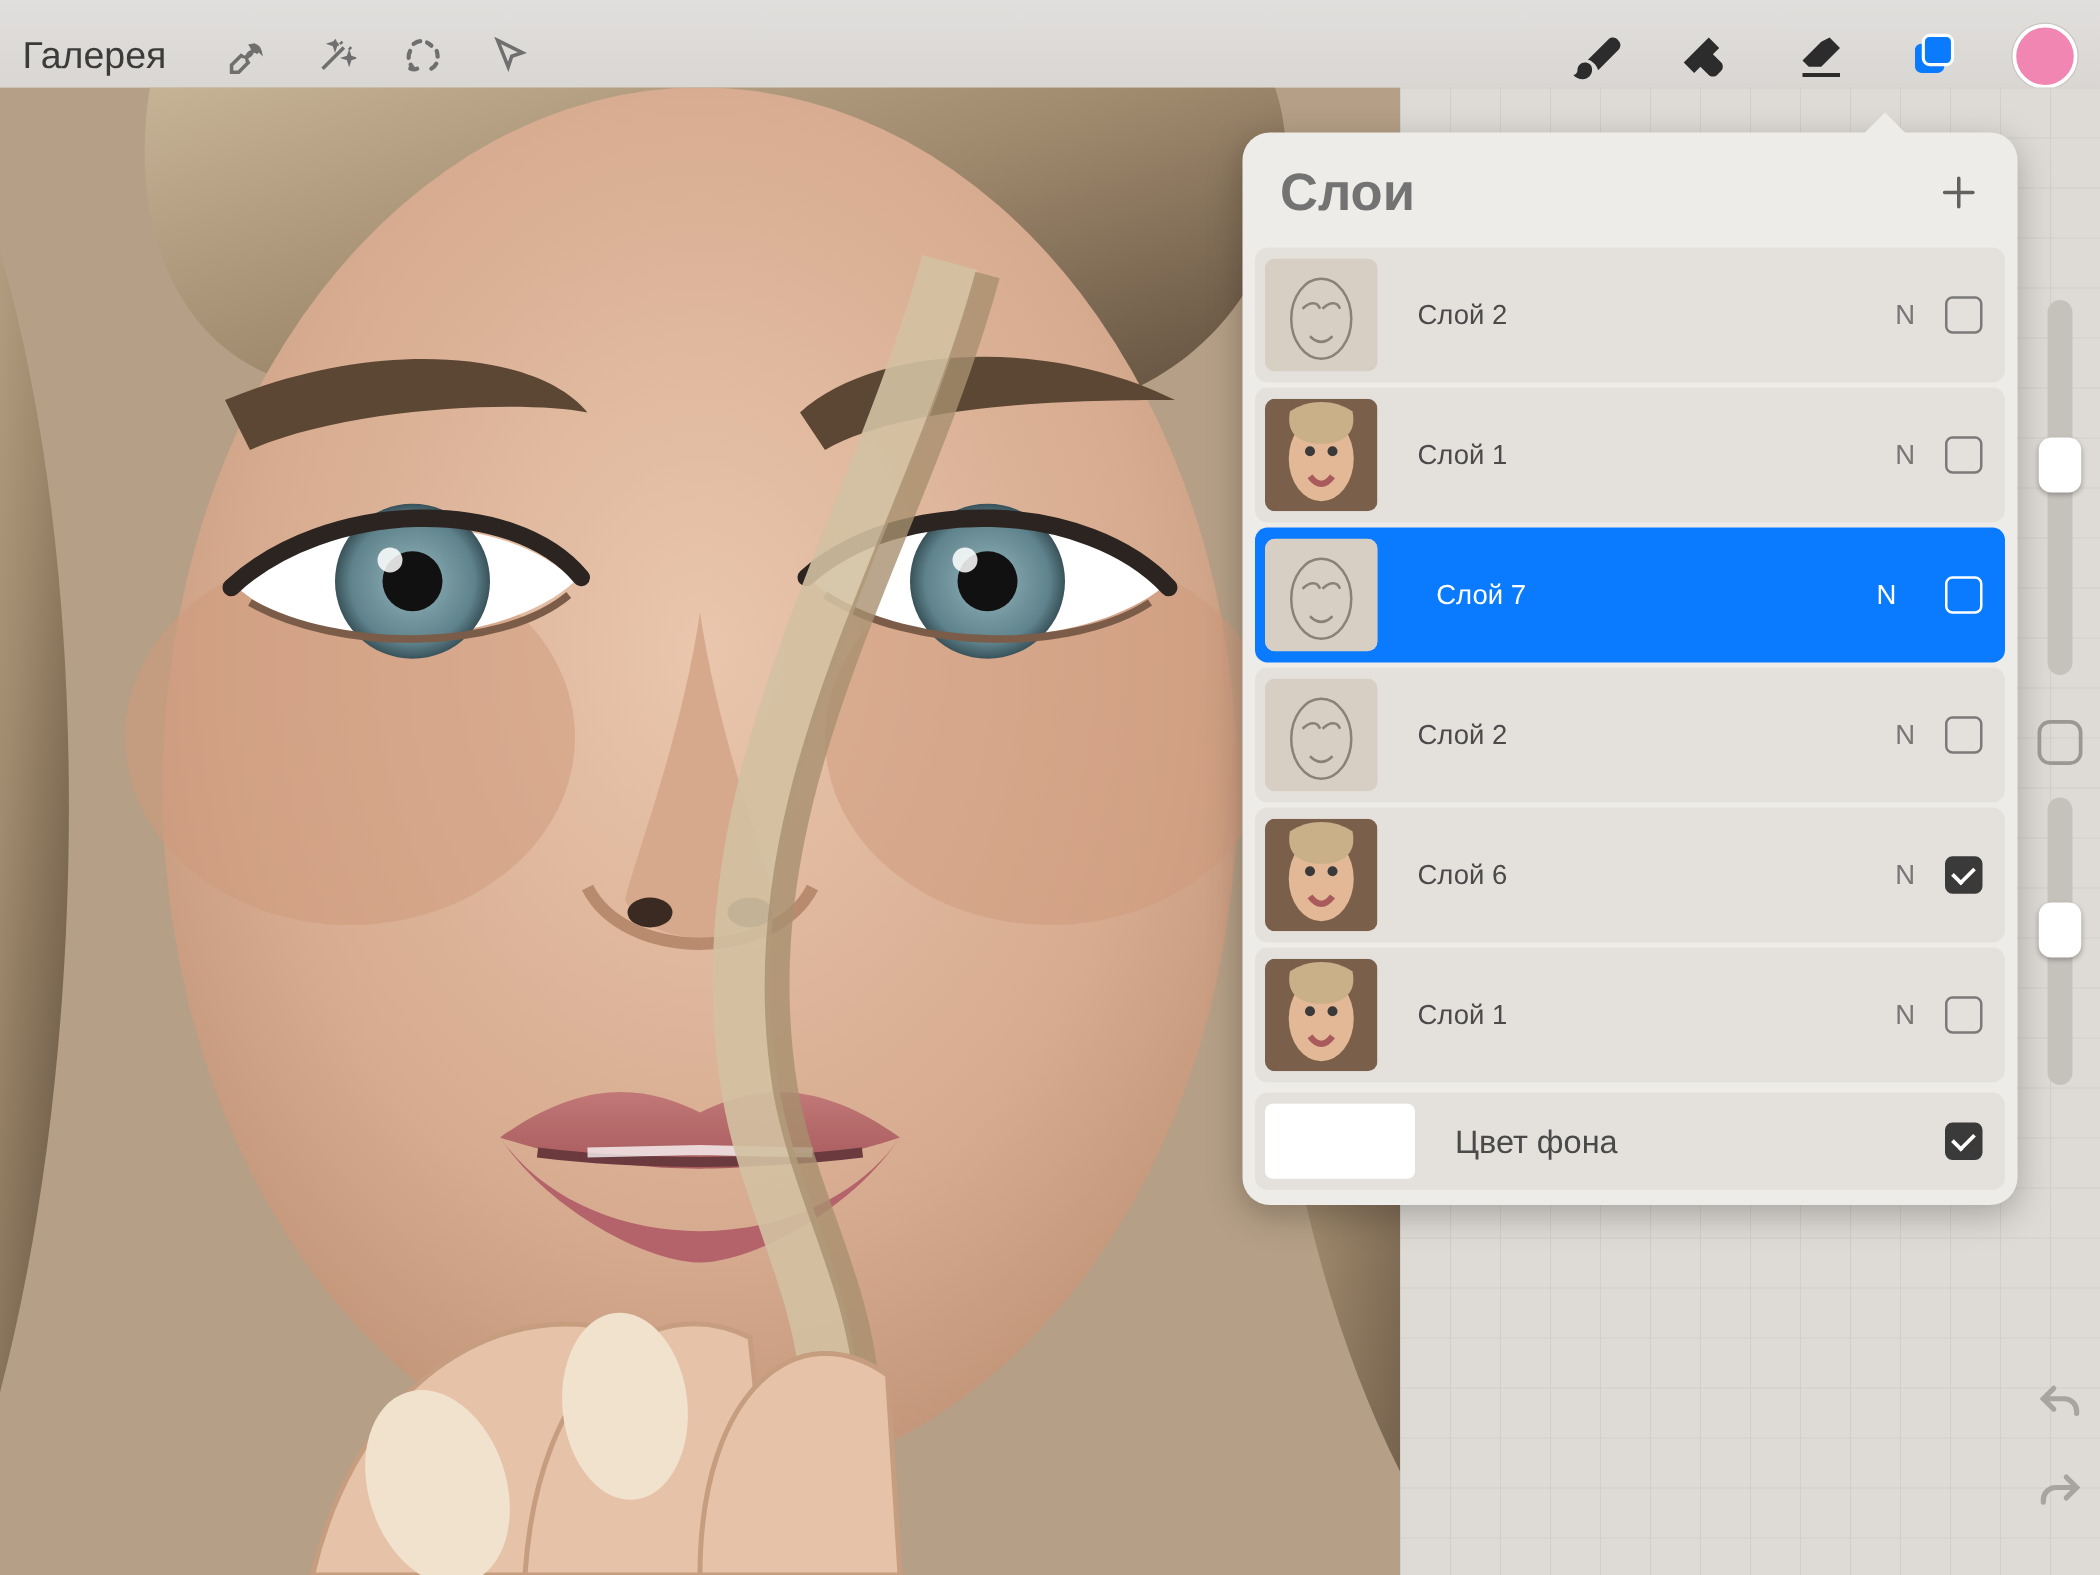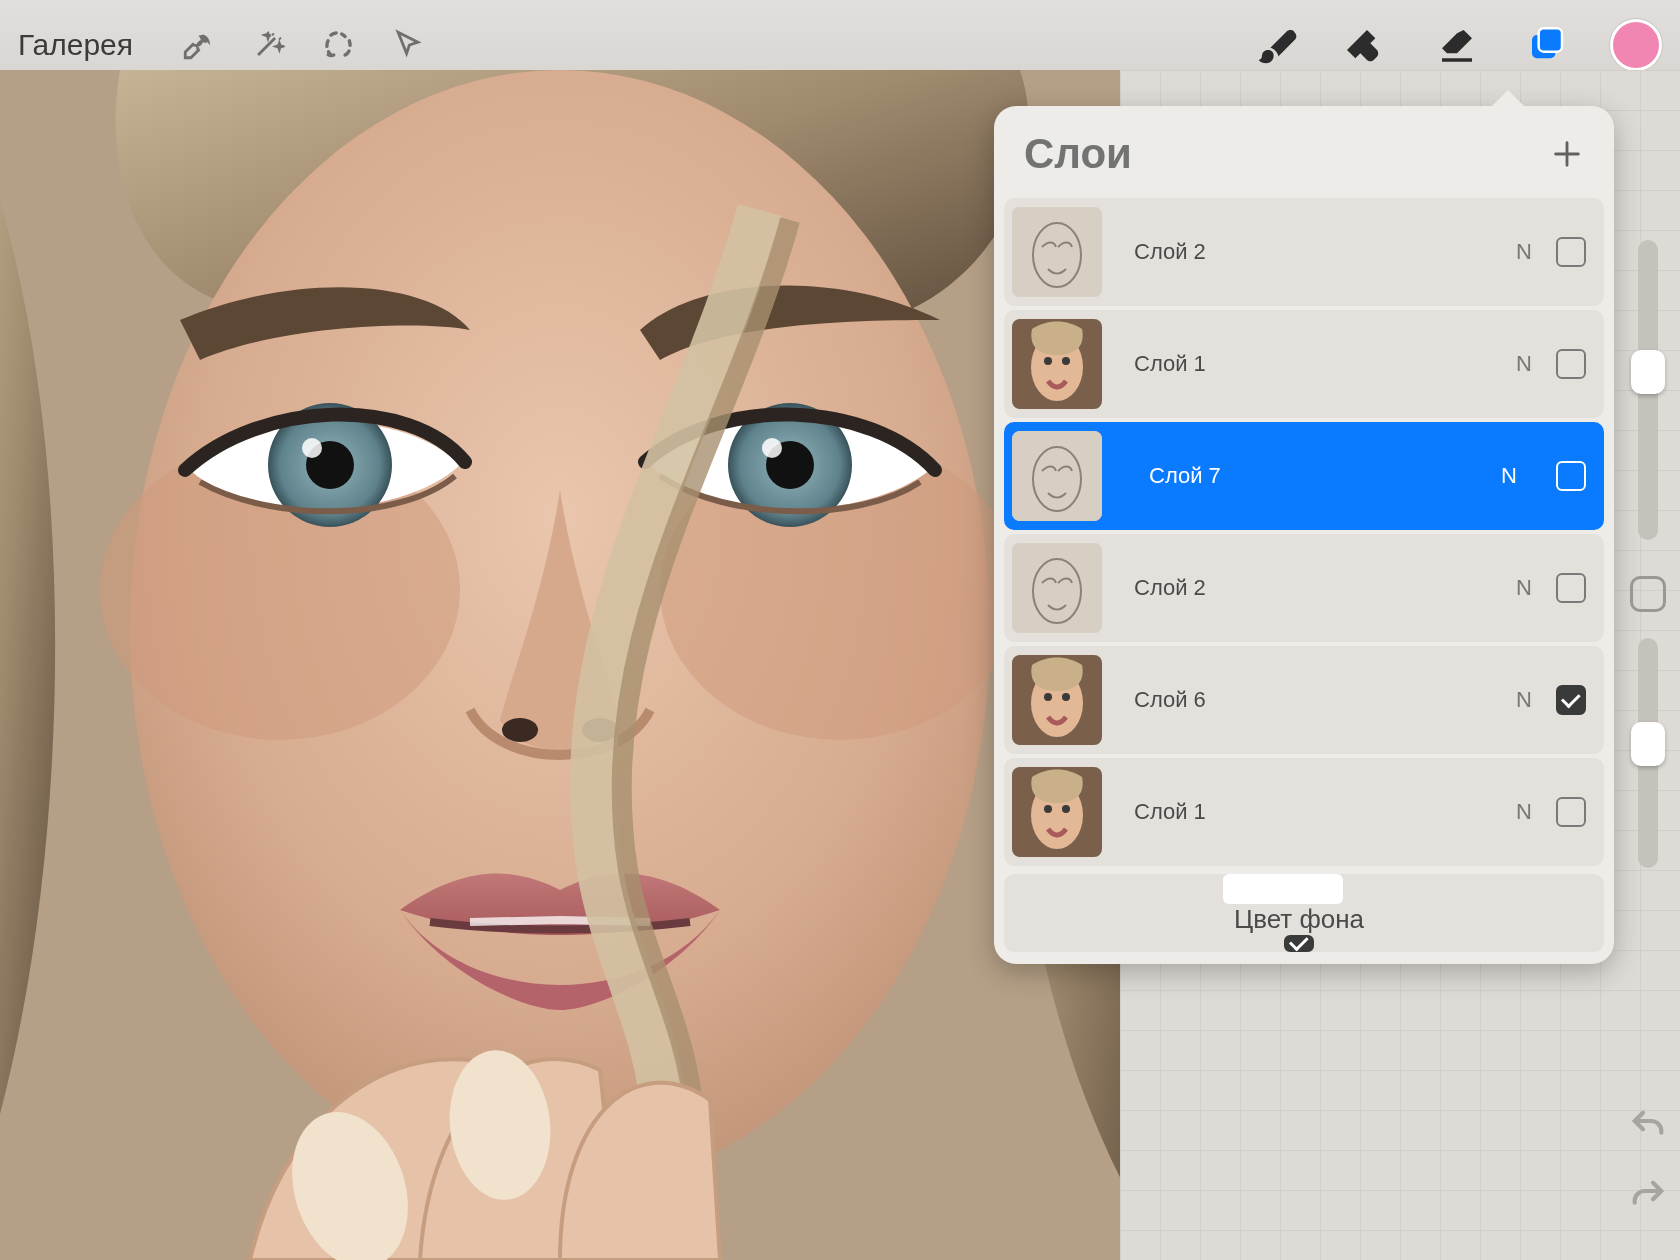--- a/index.html
+++ b/index.html
@@ -95,21 +95,21 @@
   .layer-row.selected .vis-box { border-color: #fff; }
   .vis-box.checked { background:#3a3a3a; border-color:#3a3a3a; }
   .vis-box.checked::after {
     content:""; width:14px; height:8px; border-left:3px solid #fff; border-bottom:3px solid #fff;
     transform: rotate(-45deg) translate(1px,-2px);
   }
 
   .bg-row {
     display:flex; align-items:center;
     background:#e4e1dd; border-radius:10px; height:78px;
-    padding: 0 18px 0 8px; margin: 4px 0 0 0; flex-direction: column;
+    padding: 0 18px 0 8px; margin: 4px 0 0 0;
   }
   .bg-thumb { width:120px; height:60px; border-radius:6px; background:#fff; margin-right:32px; }
   .bg-row .layer-name { font-size:26px; color:#4a4a4a; flex:1; }
 
   
   .side-sliders {
     position: absolute; top: 240px; right: 10px; width: 44px;
     display:flex; flex-direction:column; align-items:center;
   }
   .slider-track { width: 20px; height: 300px; background:#c5c2bc; border-radius: 14px; position:relative; margin-bottom: 26px;}

